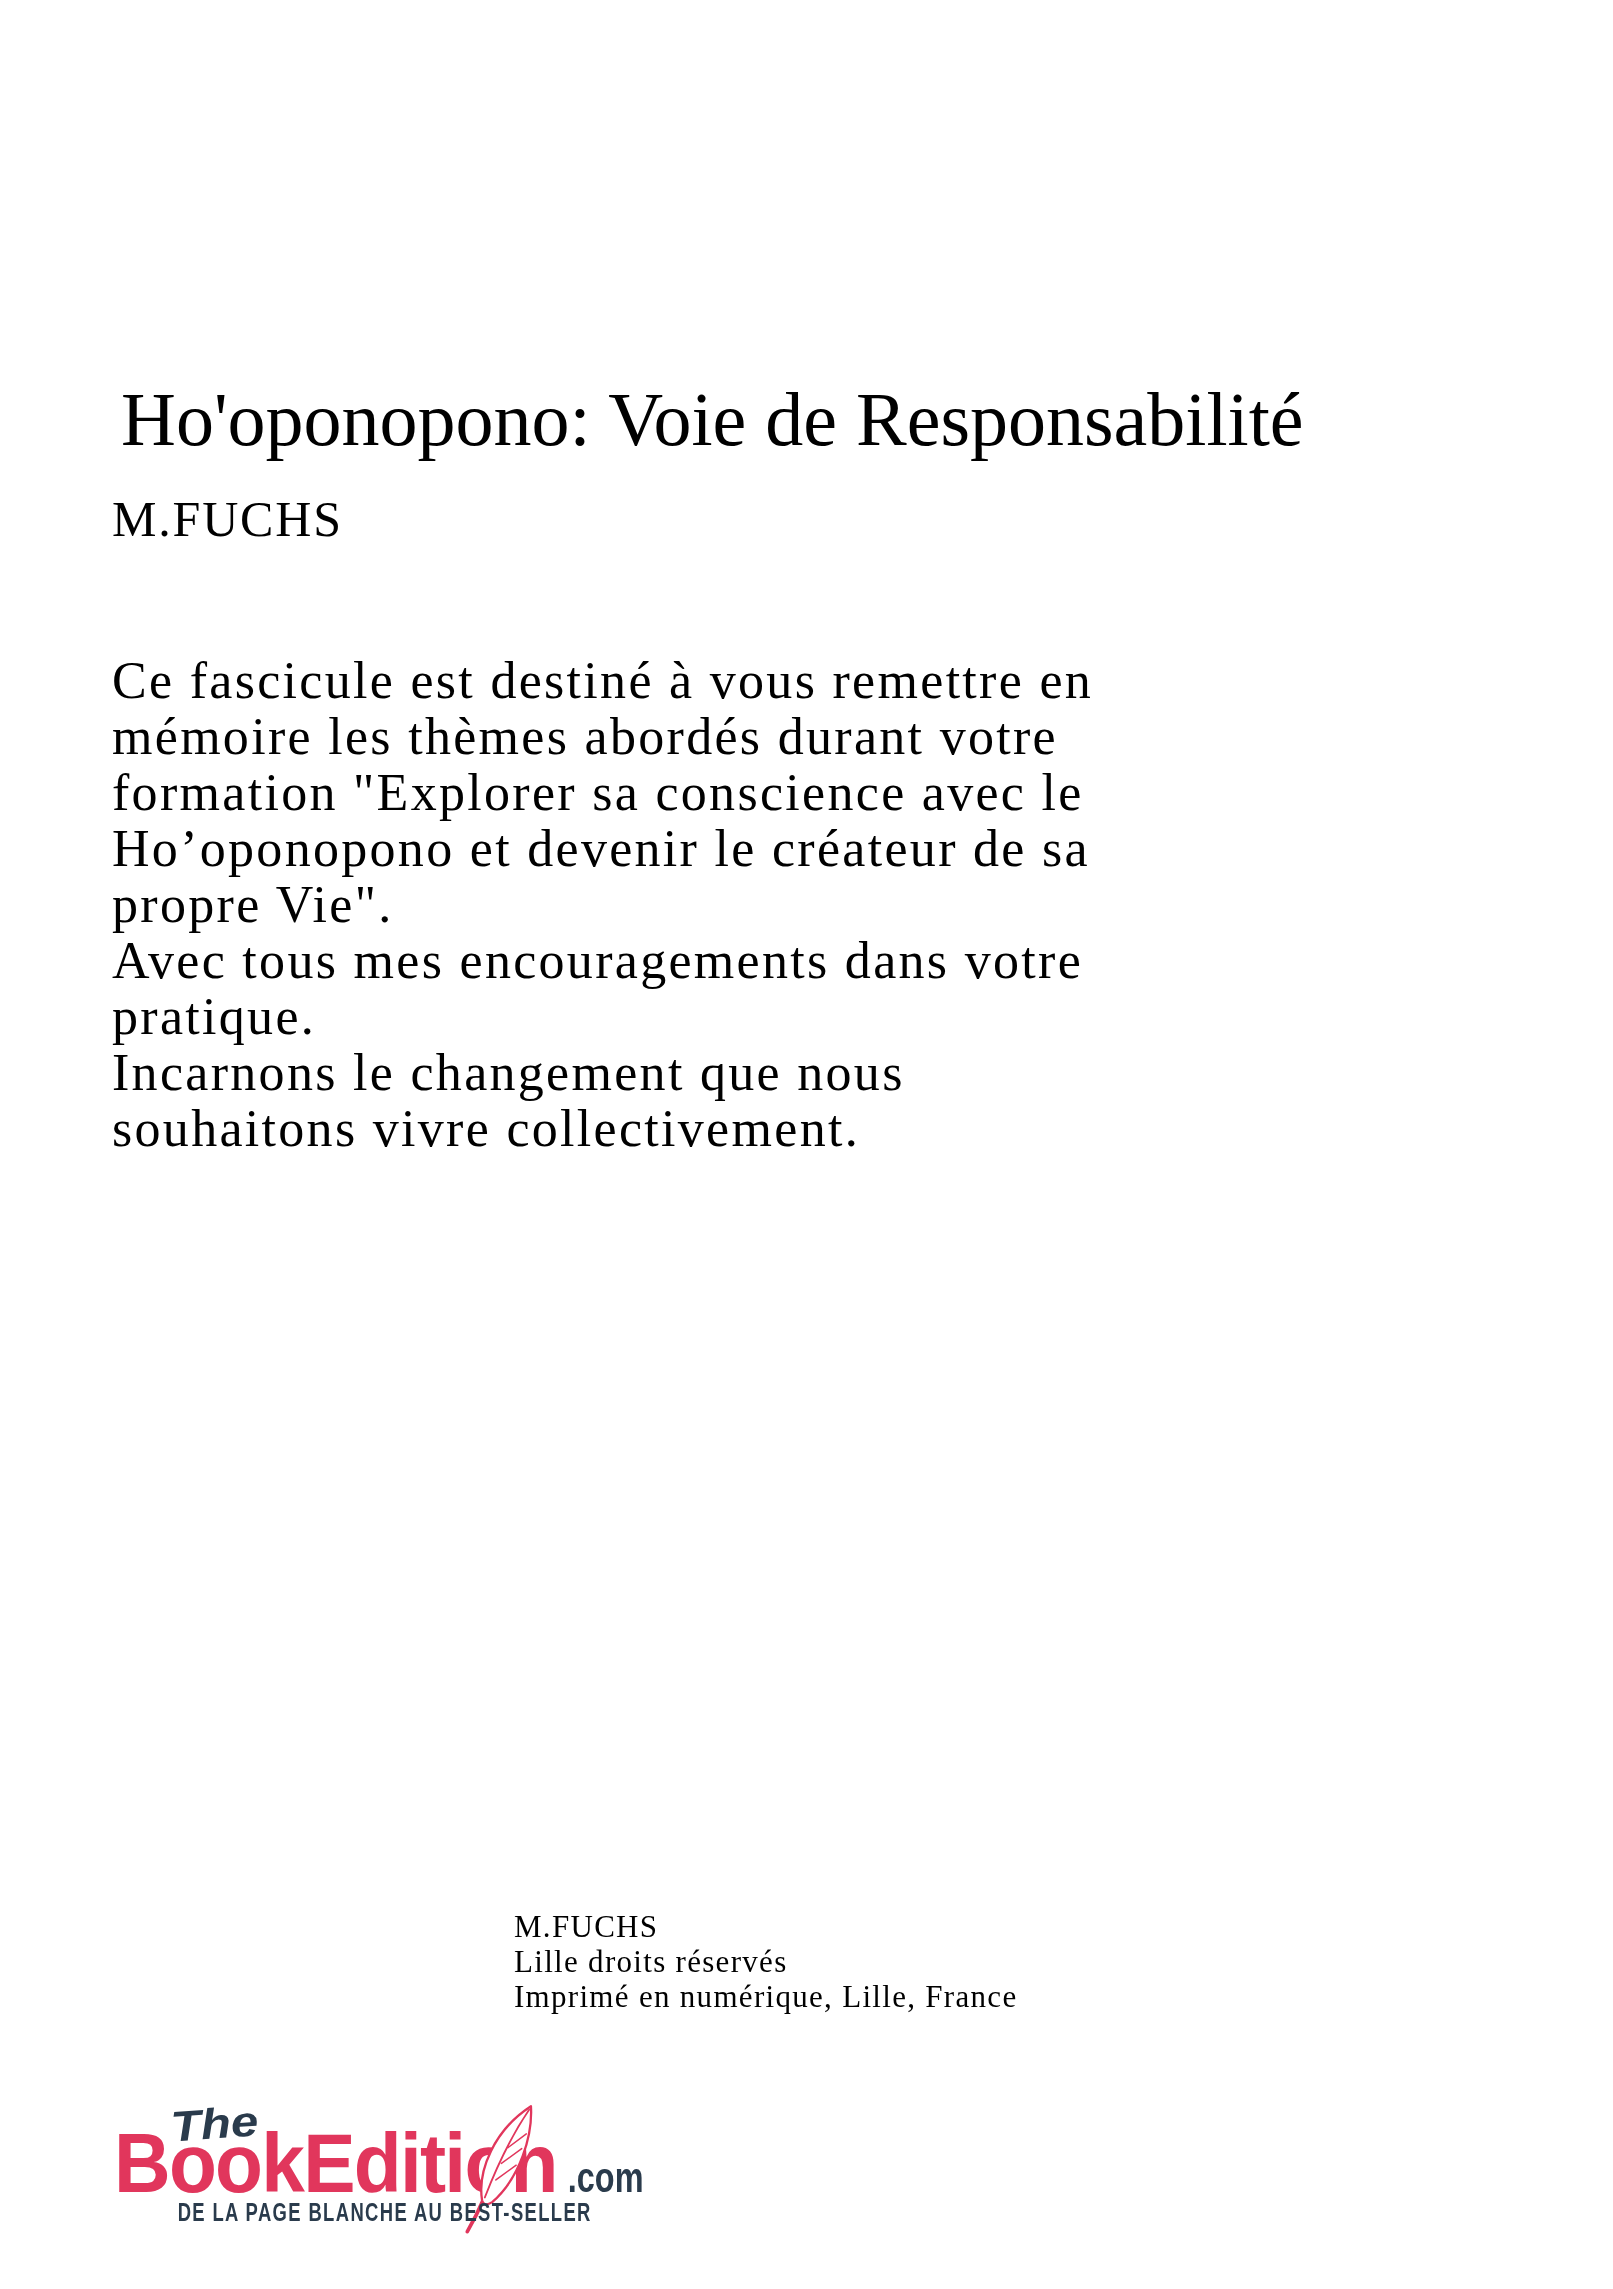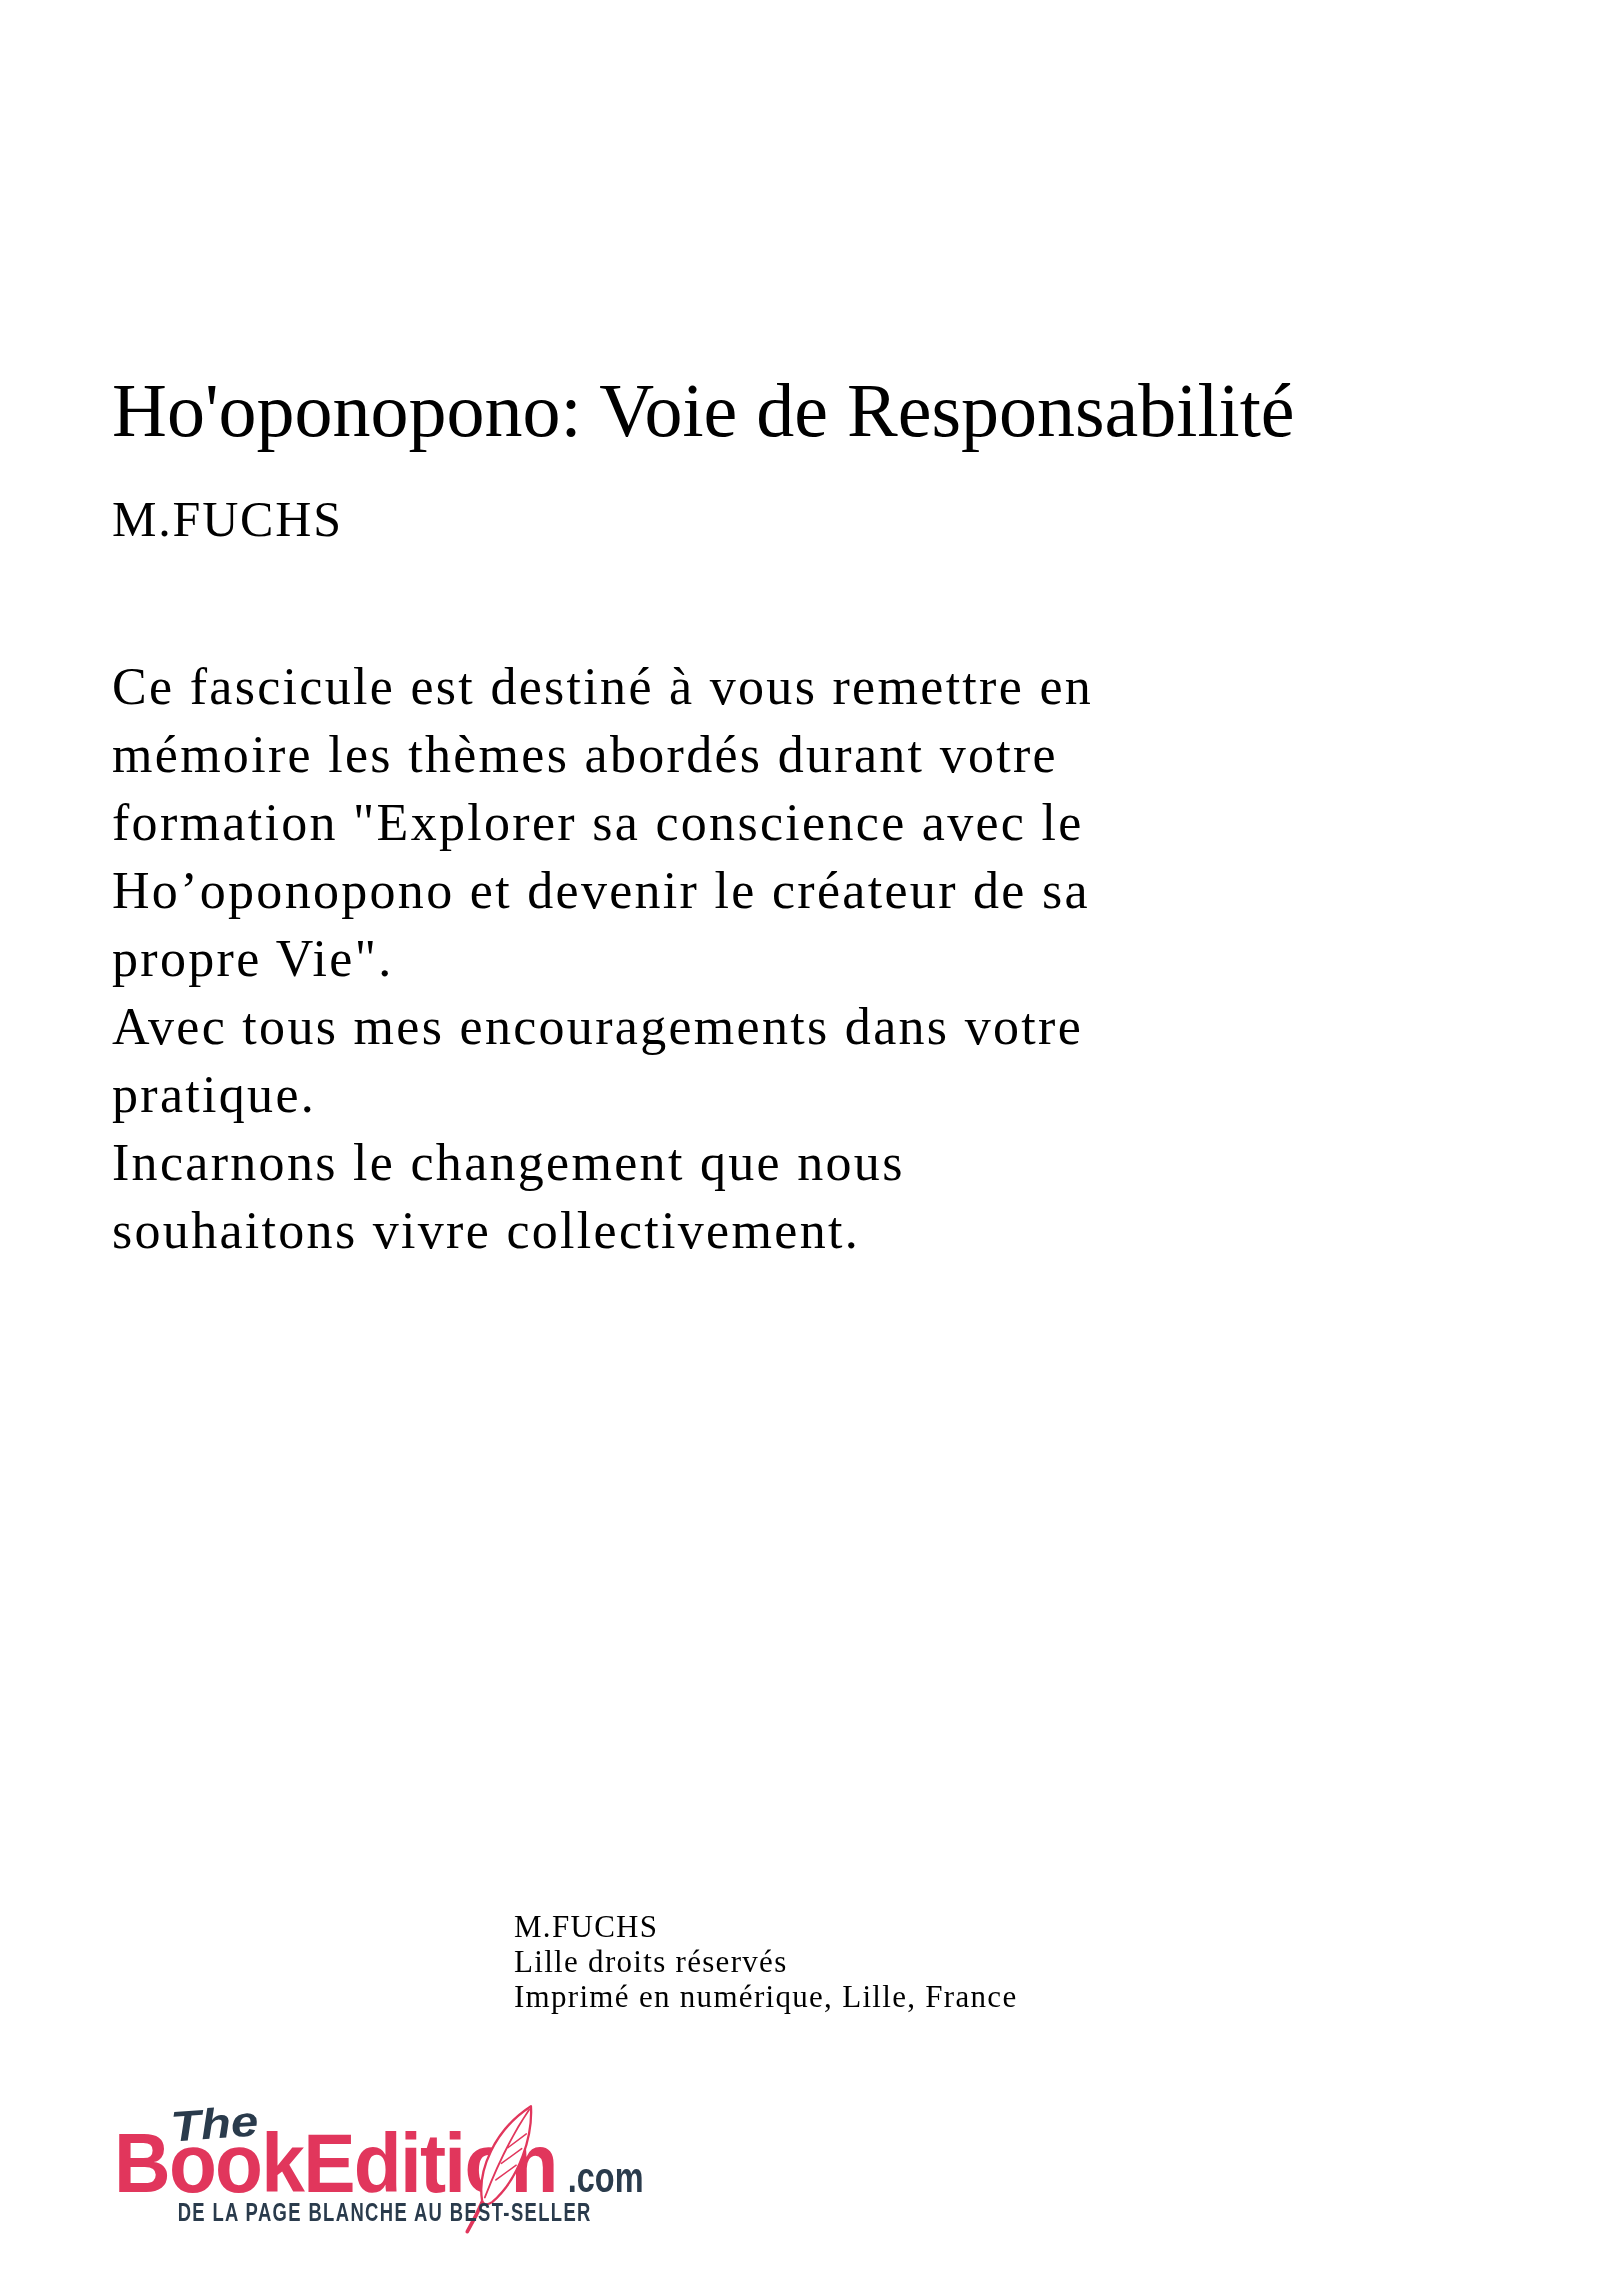--- a/index.html
+++ b/index.html
@@ -9,21 +9,21 @@
     height: 2290px;
     background: #ffffff;
     overflow: hidden;
     font-family: "Liberation Serif", serif;
     color: #000000;
   }
   .title {
     position: absolute;
     left: 112px;
     top: 372px;
-    margin: 0;
+    margin: 9px;
     font-size: 76px;
     font-weight: normal;
     line-height: 1;
     letter-spacing: 0;
     white-space: nowrap;
   }
   .author {
     position: absolute;
     left: 112px;
     top: 494px;
@@ -31,21 +31,21 @@
     line-height: 1;
     letter-spacing: 1.8px;
     white-space: nowrap;
   }
   .description {
     position: absolute;
     left: 112px;
     top: 653px;
     width: 1163px;
     font-size: 52px;
-    line-height: 68px;
+    line-height: 56px;
     letter-spacing: 2.3px;
     white-space: pre-line;
   }
   .imprint {
     position: absolute;
     left: 514px;
     top: 1909px;
     font-size: 31px;
     line-height: 35px;
     letter-spacing: 1.3px;

